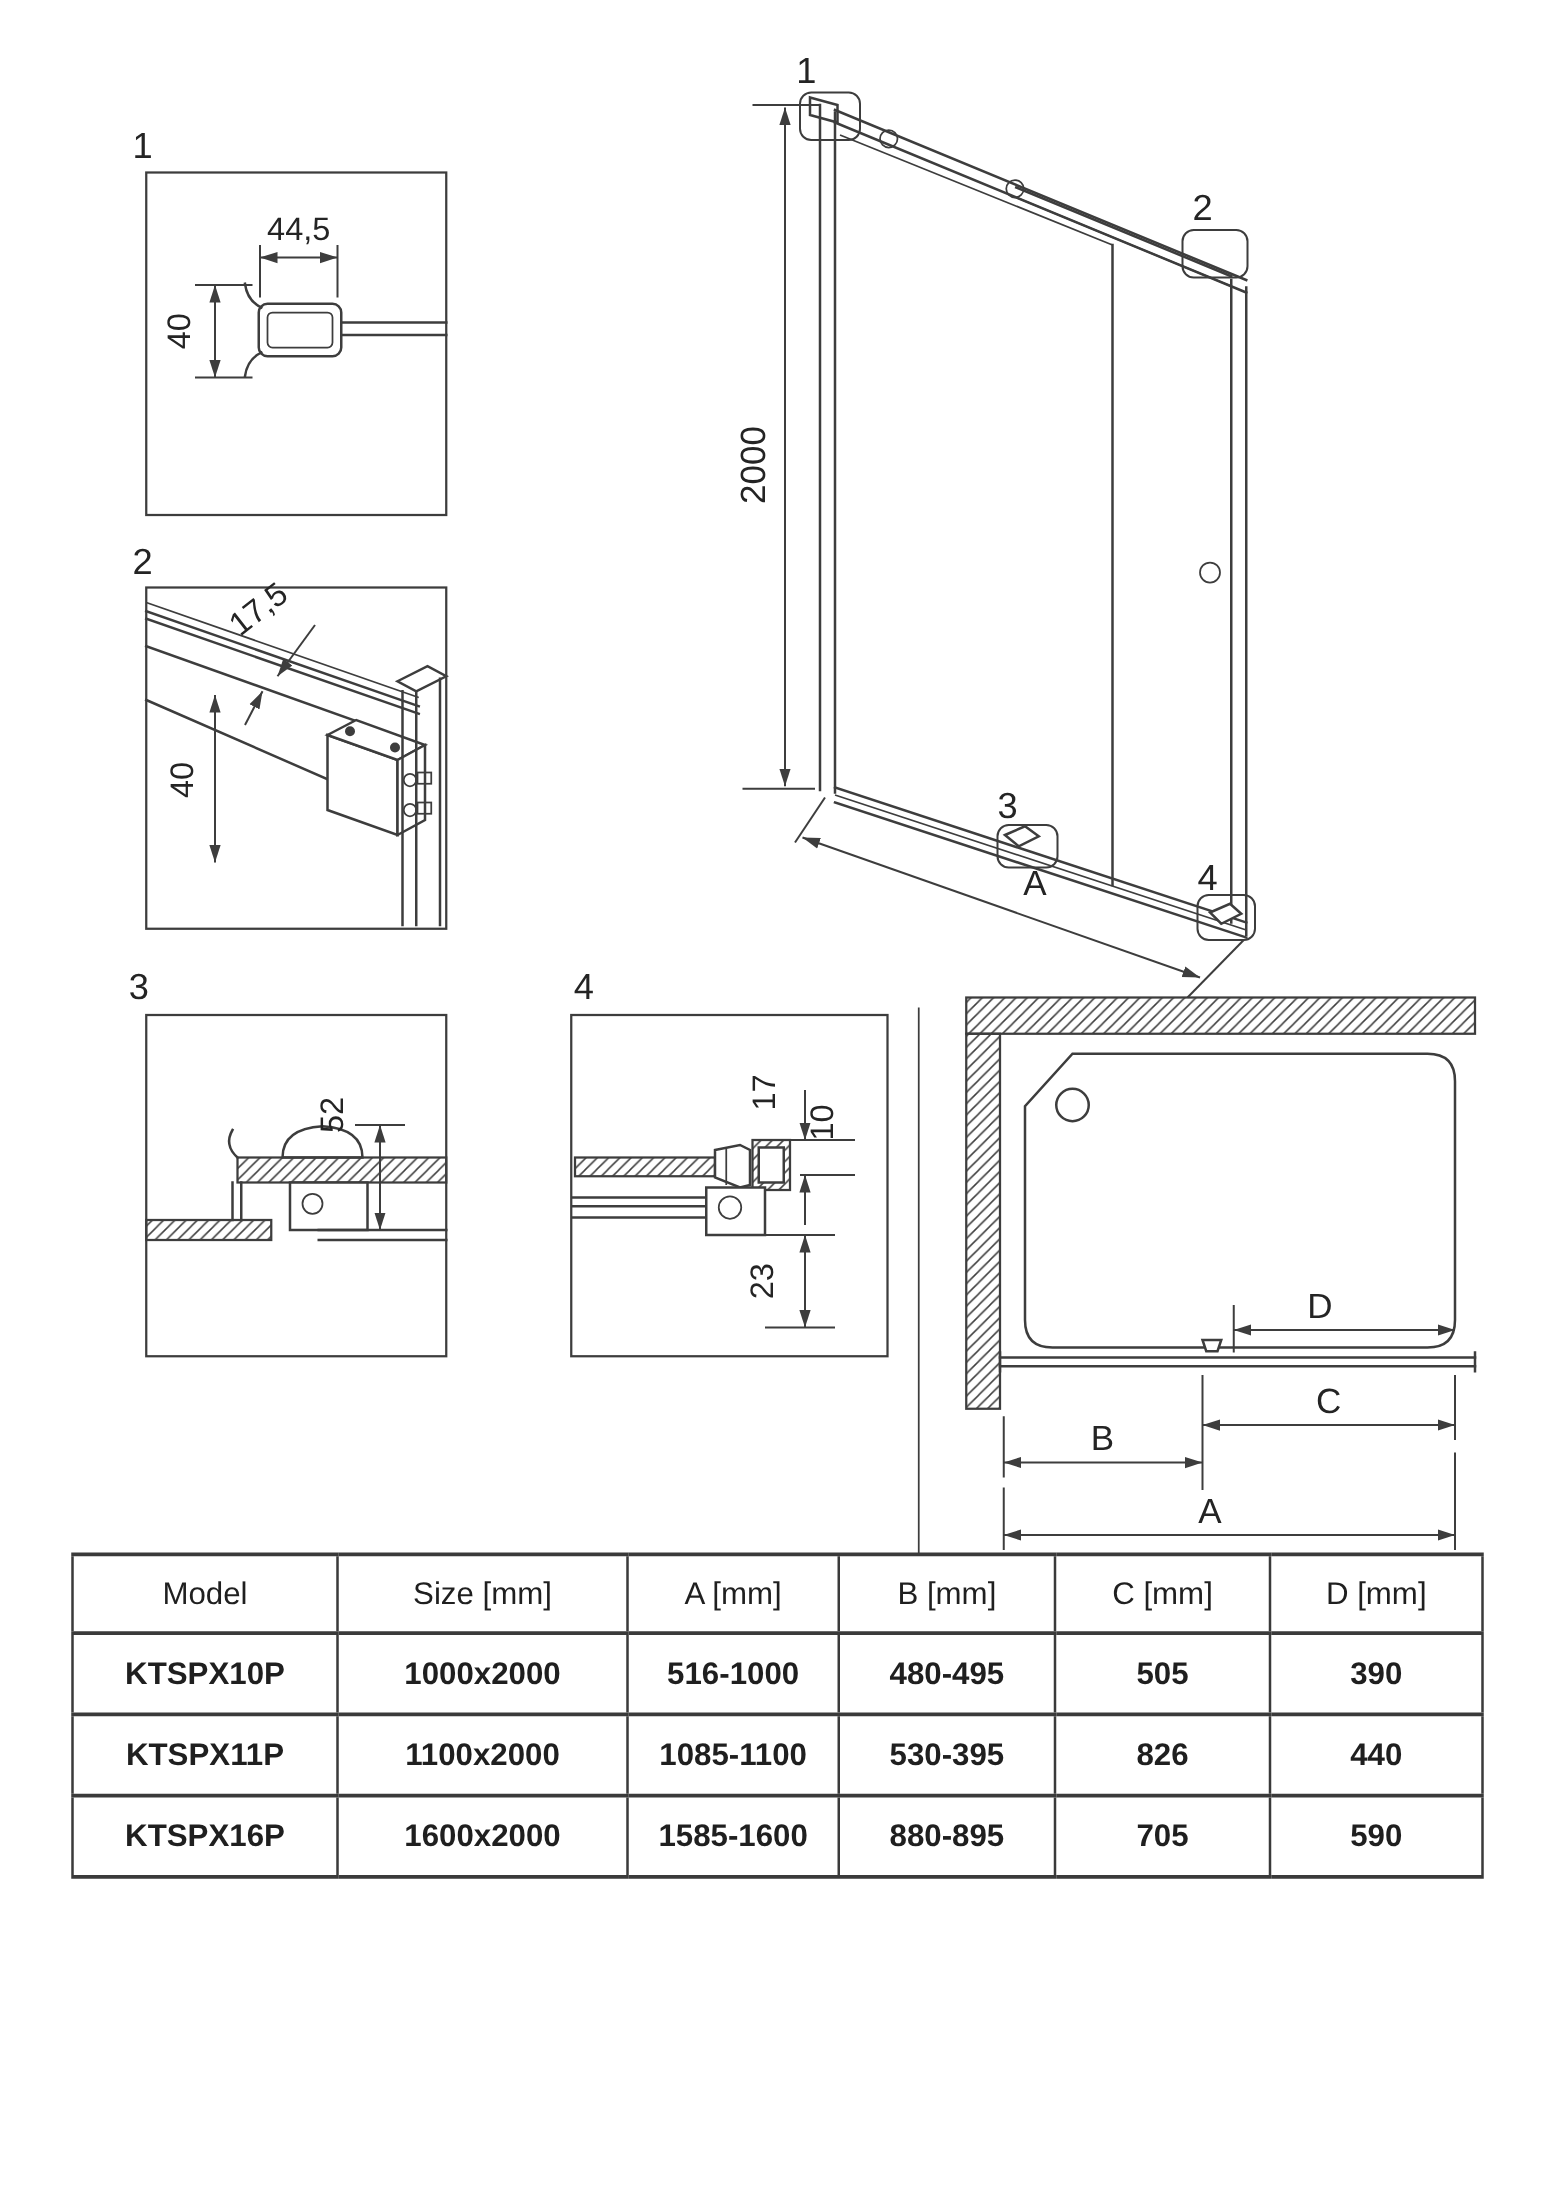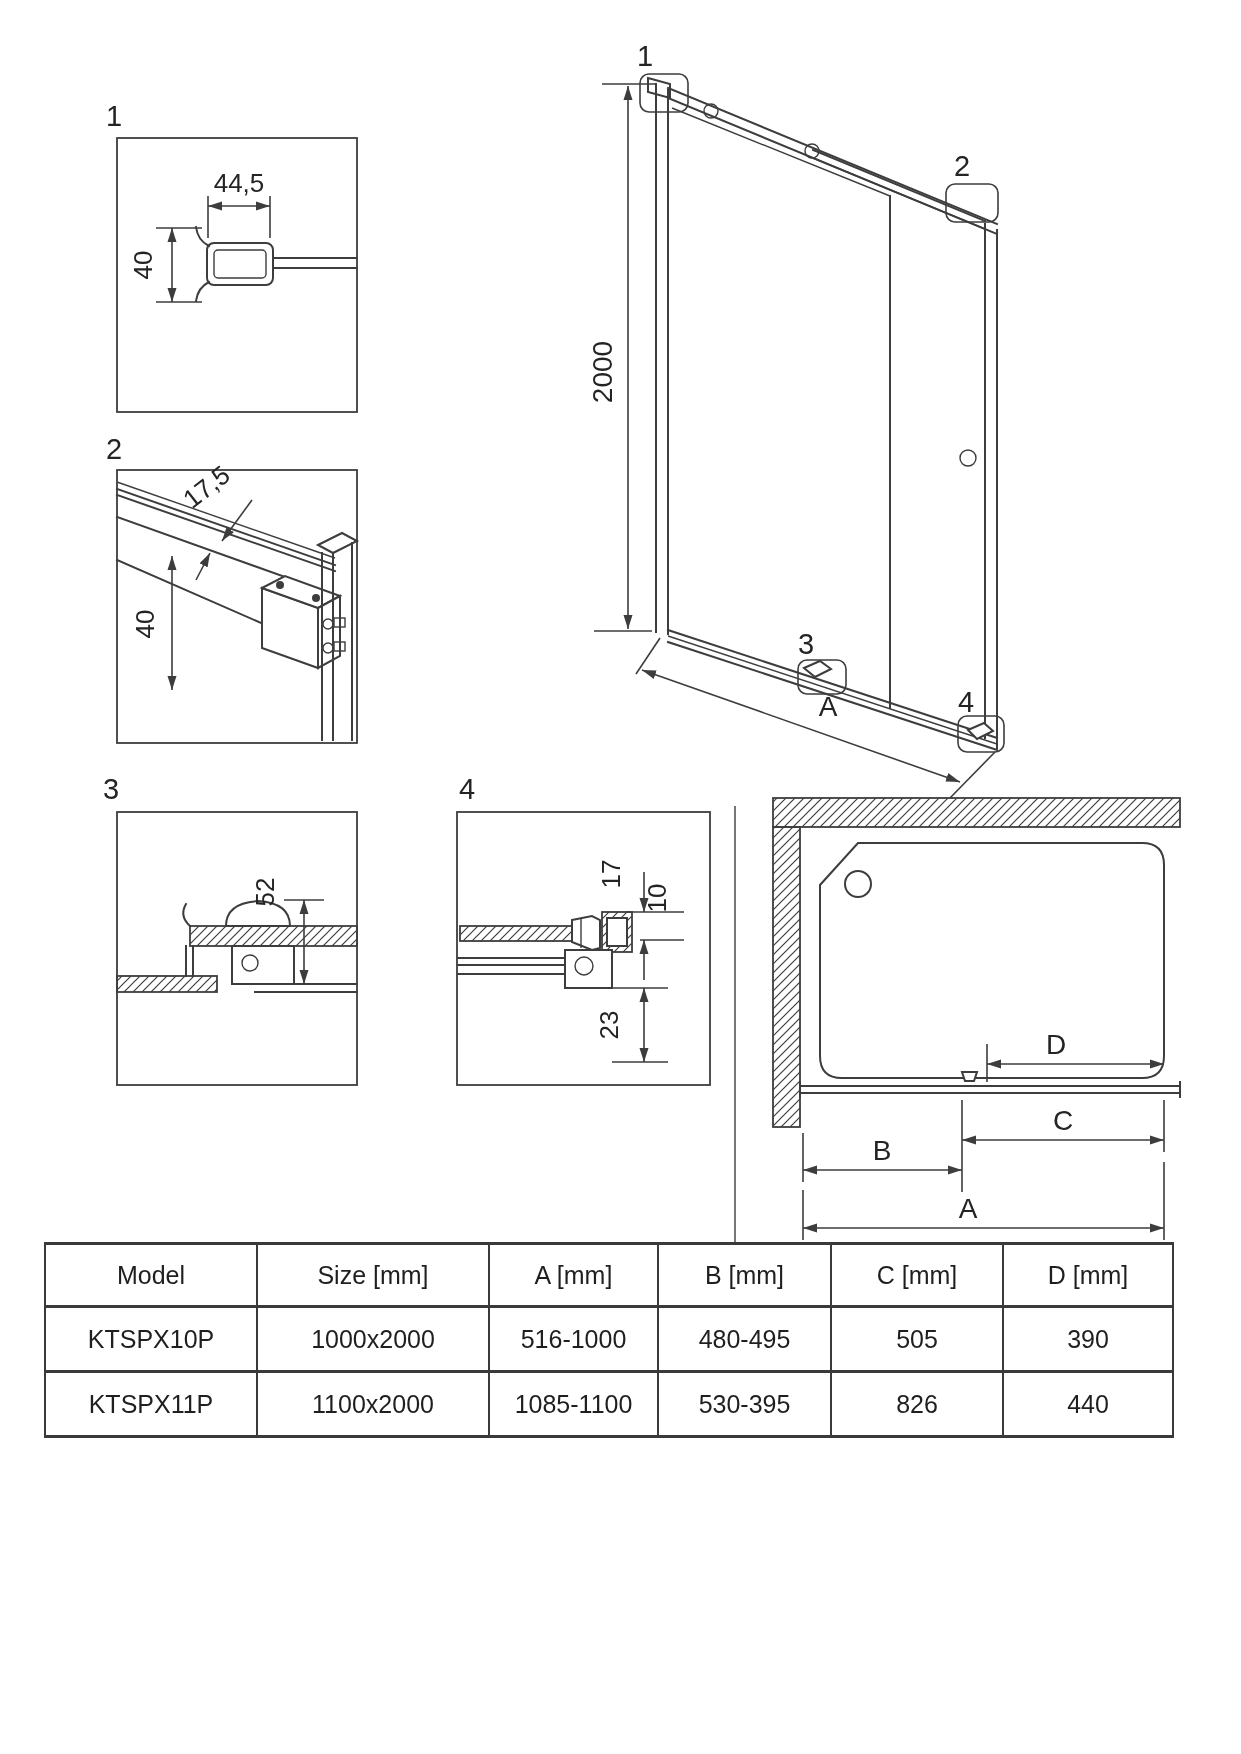--- a/index.html
+++ b/index.html
@@ -7,26 +7,26 @@
          font-family:"Liberation Sans",sans-serif;}
   svg text{fill:#242424;font-family:"Liberation Sans",sans-serif;}
   .t26{font-size:26px;} .t28{font-size:28px;} .t30{font-size:29px;}
   .ln{stroke:#3d3d3d;stroke-width:2;fill:none;stroke-linecap:square;}
   .thin{stroke:#3d3d3d;stroke-width:1.4;fill:none;}
   .dim{stroke:#3d3d3d;stroke-width:1.6;fill:none;}
   .box{fill:none;stroke:#3d3d3d;stroke-width:1.8;}
   .callout{fill:none;stroke:#3d3d3d;stroke-width:1.6;}
   .wfill{fill:#ffffff;stroke:#3d3d3d;stroke-width:2;}
   .hfill{stroke:#3d3d3d;stroke-width:1.8;}
-  #spec-table{position:absolute;left:44px;top:1242px;border-collapse:collapse;
+  #spec-table{position:absolute;left:57px;top:1242px;border-collapse:collapse;
               table-layout:fixed;width:1128px;}
   #spec-table th,#spec-table td{border:3px solid #3a3a3a;border-left-width:2px;border-right-width:2px;
               text-align:center;vertical-align:middle;font-weight:normal;
               font-size:25px;color:#1f1f1f;padding:0;}
-  #spec-table th{height:60px;} #spec-table td{height:62px;}
+  #spec-table th{height:60px;} #spec-table td{height:62px;font-weight:bold;}
 </style>
 </head>
 <body>
 
 <div id="sheet">
 
 <svg width="1241" height="1250" viewBox="0 0 1241 1250">
   <defs>
     <pattern id="h" width="9" height="9" patternUnits="userSpaceOnUse">
       <path d="M0,9 L9,0 M-2.25,2.25 L2.25,-2.25 M6.75,11.25 L11.25,6.75" stroke="#3d3d3d" stroke-width="1.2" fill="none"></path>
@@ -258,16 +258,24 @@
       <td>390</td>
     </tr>
     <tr>
       <td>KTSPX11P</td>
       <td>1100x2000</td>
       <td>1085-1100</td>
       <td>530-395</td>
       <td>826</td>
       <td>440</td>
     </tr>
+    <tr>
+      <td>KTSPX16P</td>
+      <td>1600x2000</td>
+      <td>1585-1600</td>
+      <td>880-895</td>
+      <td>705</td>
+      <td>590</td>
+    </tr>
   </tbody>
 </table>
 
 </div>
 
 </body></html>

